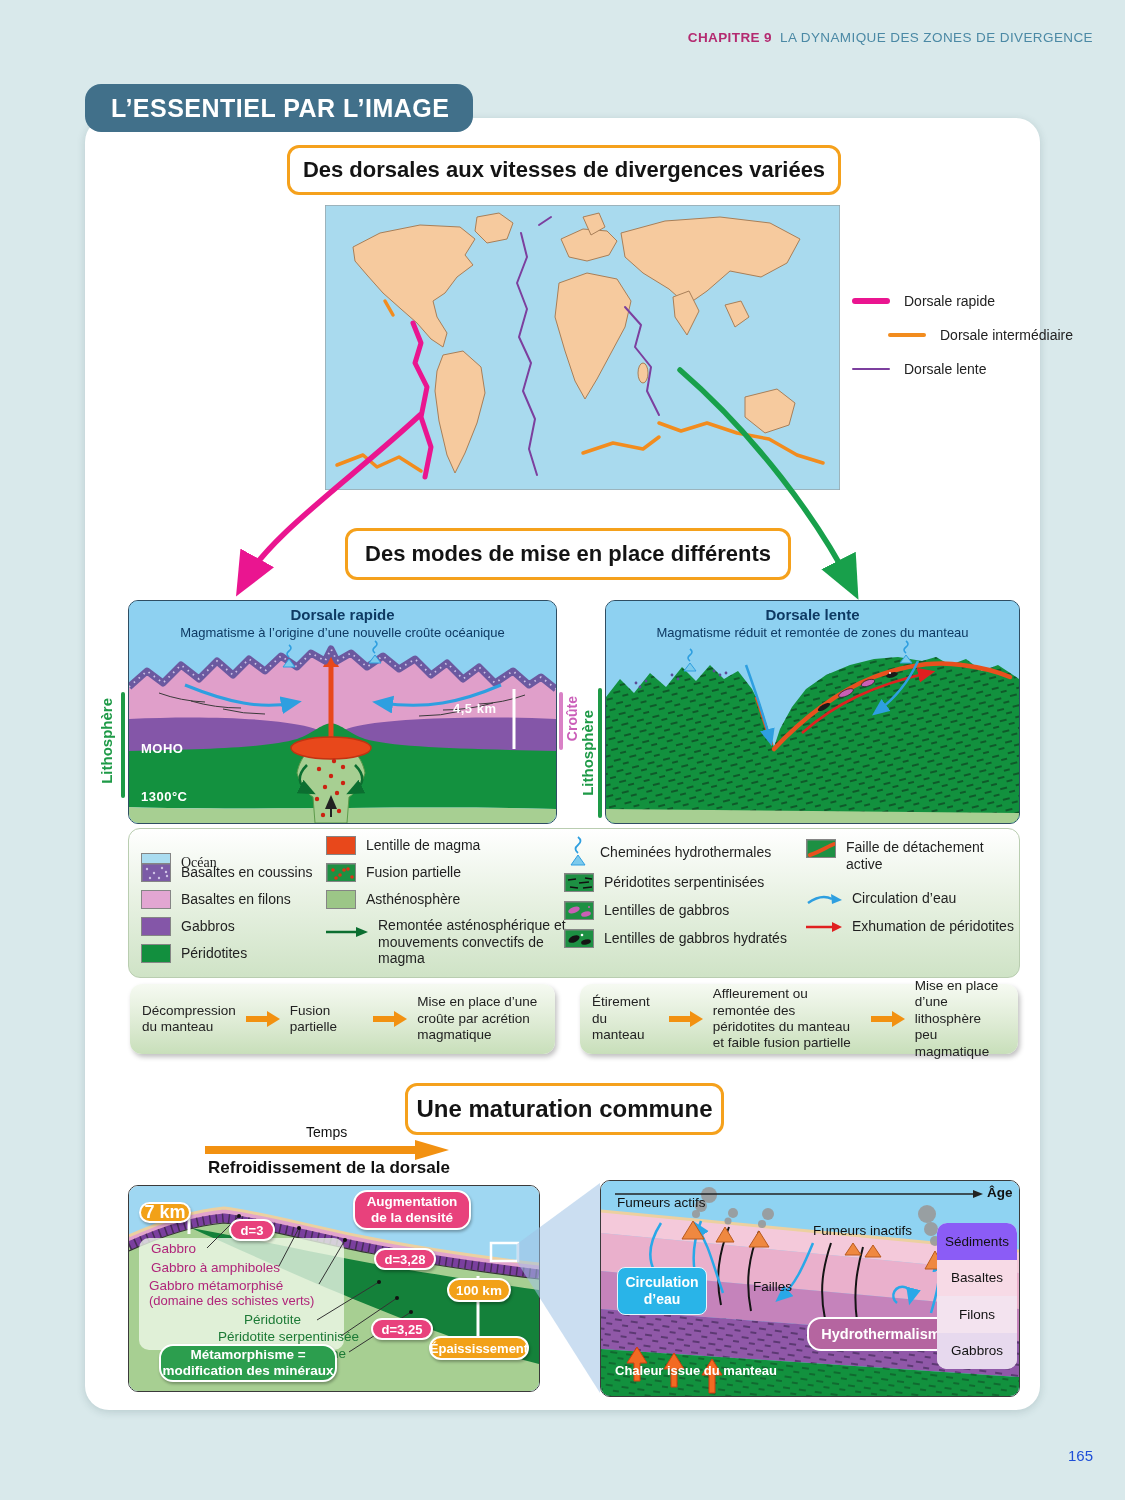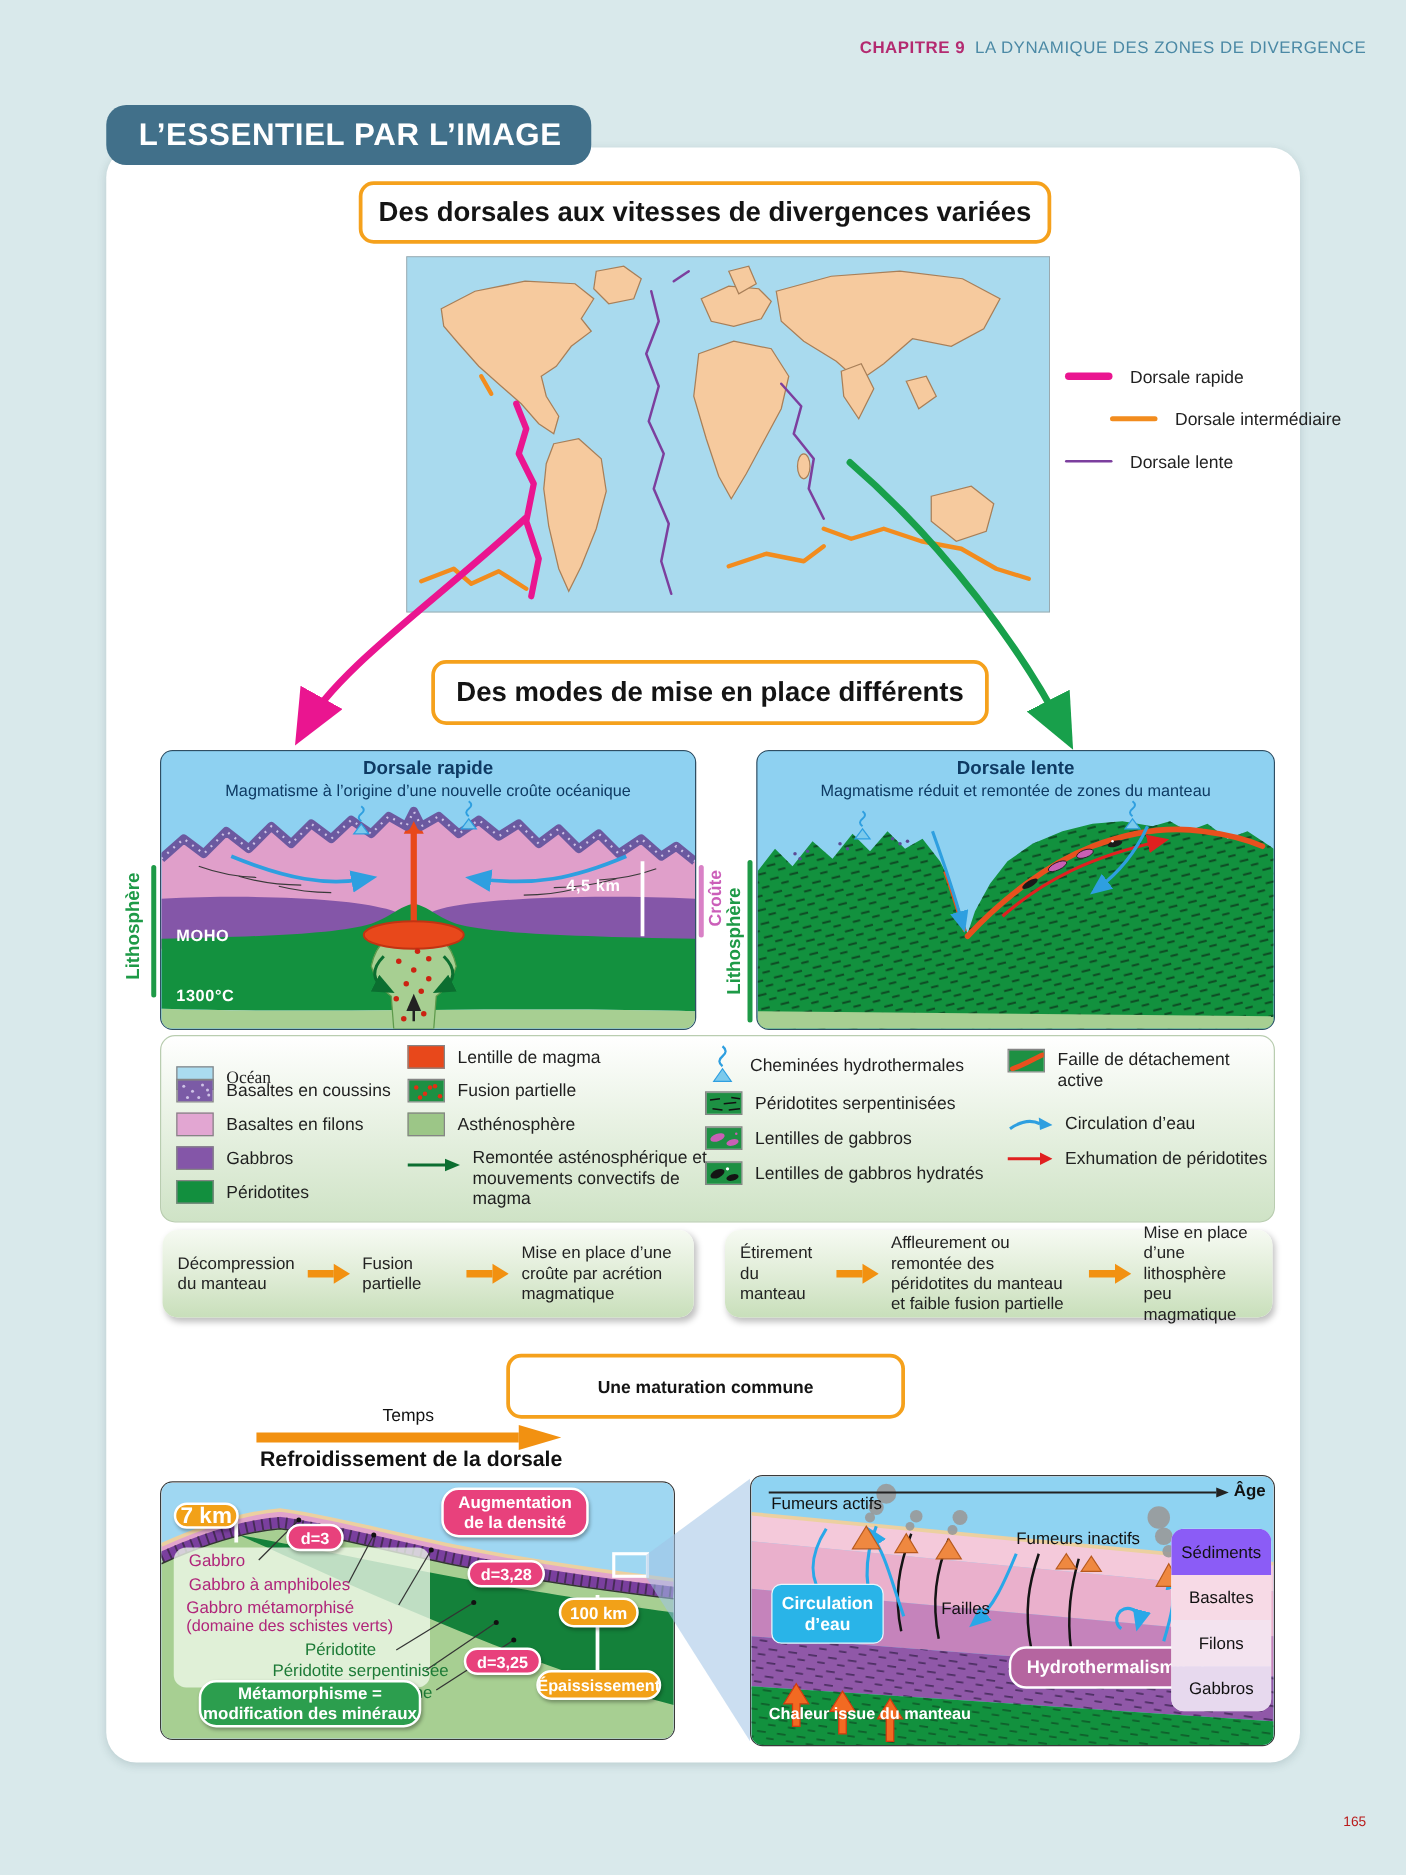--- a/index.html
+++ b/index.html
@@ -44,21 +44,21 @@
   .pill-o{background:#f2a118;}
   .pill-p{background:#e8417c;}
   .pill-g{background:#2c9e4e;}
   .rockm{position:absolute;color:#b0257a;font-size:13.5px;white-space:nowrap;}
   .rockg{position:absolute;color:#1c7a36;font-size:13.5px;white-space:nowrap;text-align:right;}
   .dbox{position:absolute;border:1.6px solid #3a3a3a;border-radius:10px;overflow:hidden;}
   .blk{font-size:13.5px;color:#111;white-space:nowrap;position:absolute;}
   .layercol{position:absolute;border-radius:10px;overflow:hidden;background:rgba(255,255,255,.88);
             display:flex;flex-direction:column;}
   .layercol div{flex:1;display:flex;align-items:center;justify-content:center;font-size:13.5px;color:#111;}
-  .pagenum{position:absolute;right:32px;bottom:36px;color:#b91c1c;font-size:11px;}
+  .pagenum{position:absolute;right:32px;bottom:36px;color:#1d4ed8;font-size:15px;}
 </style>
 </head>
 <body>
 
 <div class="page">
 
   <div class="chap">
     <b>CHAPITRE 9</b><span class="t">LA DYNAMIQUE DES ZONES DE DIVERGENCE</span>
   </div>
 
@@ -393,21 +393,21 @@
         <polygon points="21,1 34,9 21,17" fill="#f29111"></polygon>
       </svg>
     <span class="fstep" style="width:182px;">Affleurement ou remontée des péridotites du manteau et faible fusion partielle</span>
     <svg width="34" height="18" style="flex:none;">
         <rect x="0" y="6" width="21" height="6" fill="#f29111"></rect>
         <polygon points="21,1 34,9 21,17" fill="#f29111"></polygon>
       </svg>
     <span class="fstep" style="width:112px;">Mise en place d’une lithosphère peu magmatique</span>
   </div>
 
-  <div class="obox" style="left:405px;top:1083px;width:313px;height:46px;font-size:14px;text-align:right;">Une maturation commune</div>
+  <div class="obox" style="left:405px;top:1083px;width:313px;height:46px;font-size:24px;text-align:right;">Une maturation commune</div>
   <span class="blk" style="left:306px;top:1124px;font-size:14px;">Temps</span>
   <svg class="abs" style="left:205px;top:1140px;" width="245" height="20">
     <rect x="0" y="6" width="210" height="8" fill="#f29111"></rect>
       <polygon points="210,0 244,10 210,20" fill="#f29111"></polygon>
   </svg>
   <span class="blk" style="left:208px;top:1158px;font-size:17px;font-weight:bold;">Refroidissement de la dorsale</span>
 
   <div class="dbox" style="left:128px;top:1185px;width:410px;height:205px;">
     <svg width="410" height="205" viewBox="0 0 410 205">
       <rect width="410" height="205" fill="#9fd7f2"></rect>

